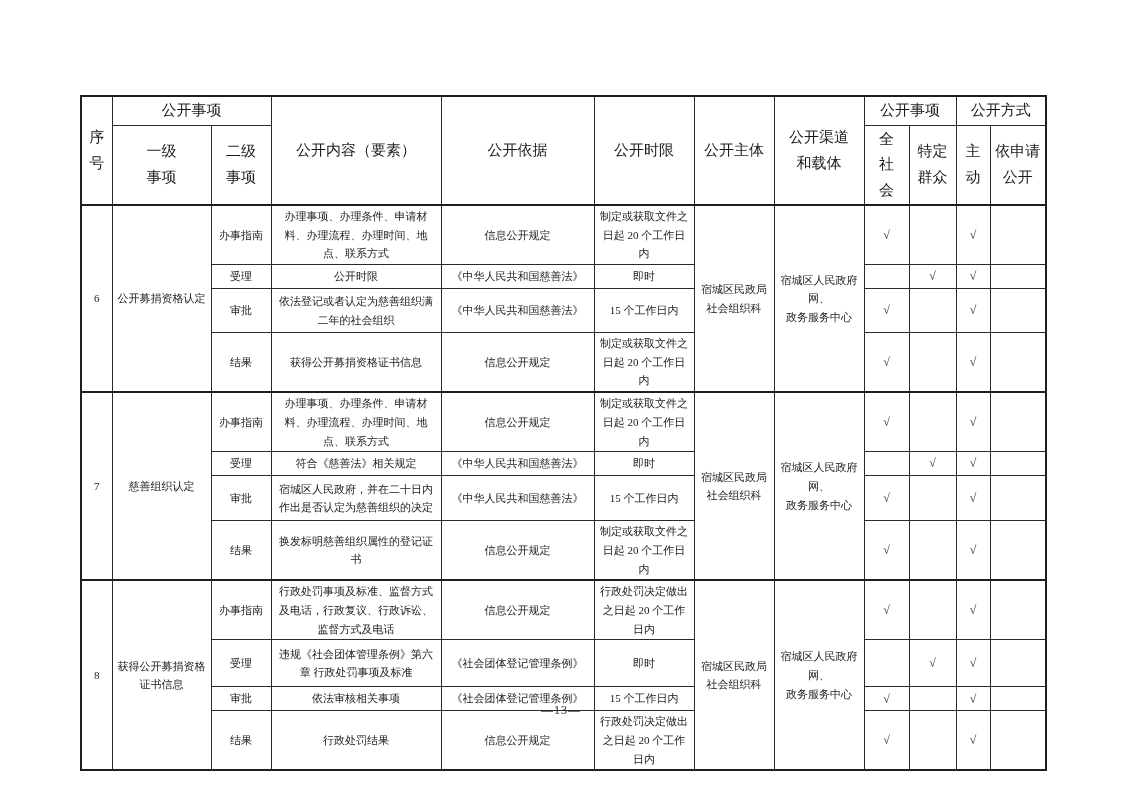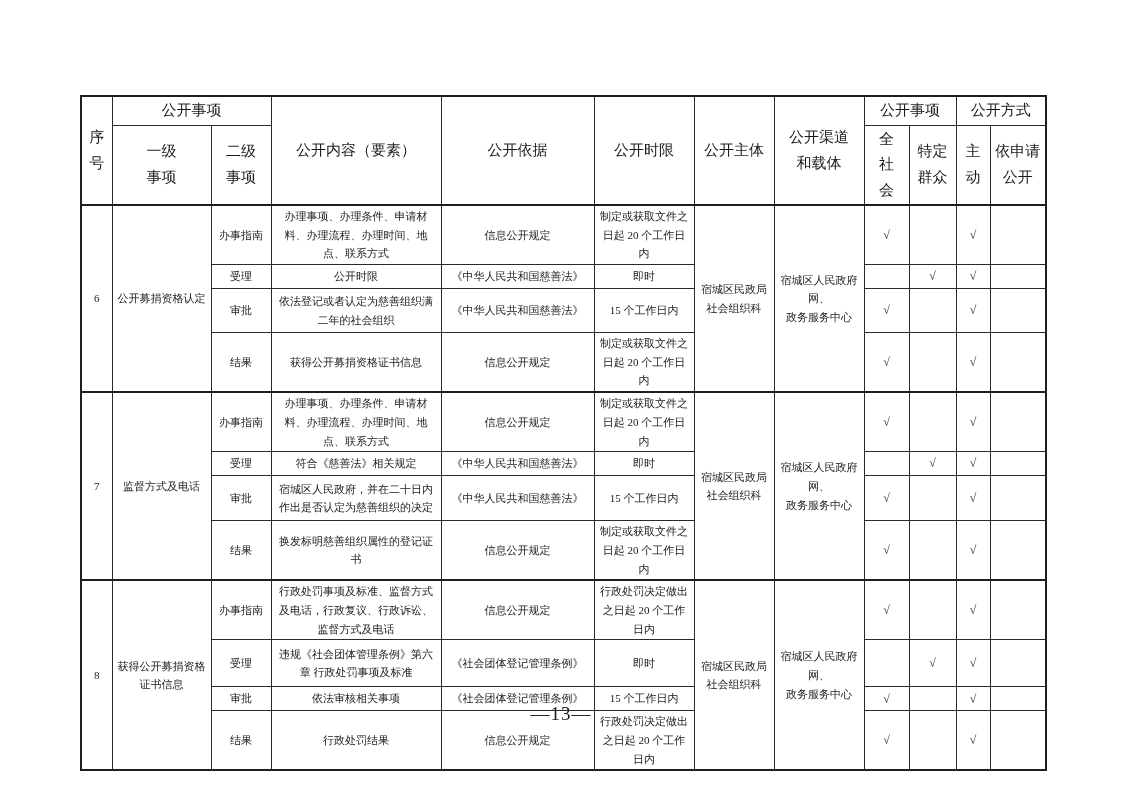--- a/index.html
+++ b/index.html
@@ -52,21 +52,21 @@
   .r49 { height: 49px; }
   .r45 { height: 45px; }
   .r47 { height: 47px; }
   .r43 { height: 43px; }
   .page-footer {
     position: absolute;
     top: 703px;
     left: 0;
     width: 1122px;
     text-align: center;
-    font-size: 19px;
+    font-size: 12px;
     letter-spacing: 1px;
     color: #1b1b1b;
   }
 </style>
 </head>
 <body>
 
 <div class="page">
 
   <table class="doc-table">
@@ -162,21 +162,21 @@
         <td class="mark">√</td>
         <td class="mark"></td>
         <td class="mark">√</td>
         <td class="mark"></td>
       </tr>
     </tbody>
 
     <tbody>
       <tr class="r58">
         <td rowspan="4">7</td>
-        <td rowspan="4">监督方式及电话</td>
+        <td rowspan="4">慈善组织认定</td>
         <td>办事指南</td>
         <td>办理事项、办理条件、申请材料、办理流程、办理时间、地点、联系方式</td>
         <td>信息公开规定</td>
         <td>制定或获取文件之日起 20 个工作日内</td>
         <td rowspan="4" class="pre">宿城区民政局
 社会组织科</td>
         <td rowspan="4" class="pre">宿城区人民政府
 网、
 政务服务中心</td>
         <td class="mark">√</td>

